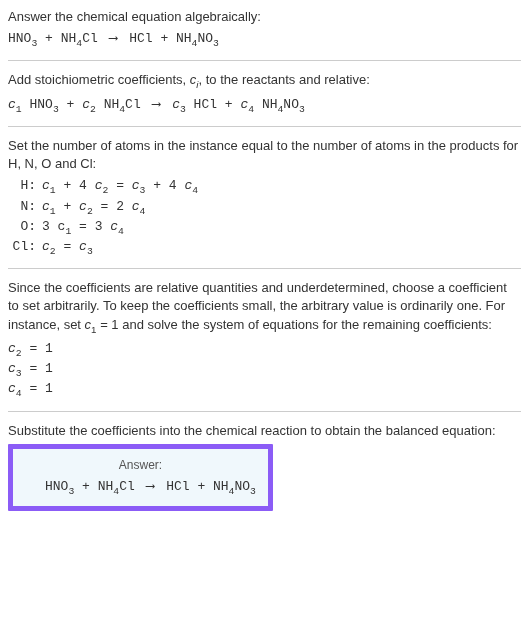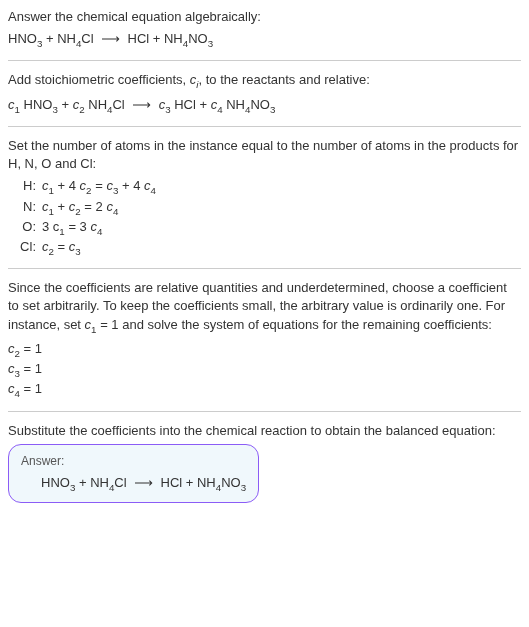--- a/index.html
+++ b/index.html
@@ -13,21 +13,21 @@
     }
     .section {
       margin-bottom: 8px;
     }
     hr {
       border: none;
       border-top: 1px solid #ccc;
       margin: 10px 0;
     }
     .equation {
-      font-family: Liberation Sans, sans-serif;
+      font-family: Liberation Mono, monospace;
       margin-top: 4px;
     }
     .sub {
       vertical-align: sub;
       font-size: 0.75em;
     }
     .ital {
       font-style: italic;
     }
     .arrow {
@@ -43,26 +43,27 @@
     }
     .atom-label {
       width: 28px;
       text-align: right;
       padding-right: 6px;
     }
     .coef-list {
       margin-top: 4px;
     }
     .answer-box {
-      border: 1px solid #8b5cf6;
+      border: 5px solid #8b5cf6;
       background: #f0f8fc;
-      border-radius: 13px;
+      border-radius: 1px;
       padding: 8px 12px;
       display: inline-block;
       margin-top: 4px;
+      text-align: center;
     }
     .answer-label {
       font-size: 12px;
       color: #555;
       margin-bottom: 4px;
     }
     .answer-eq {
       padding-left: 20px;
     }
   </style>

